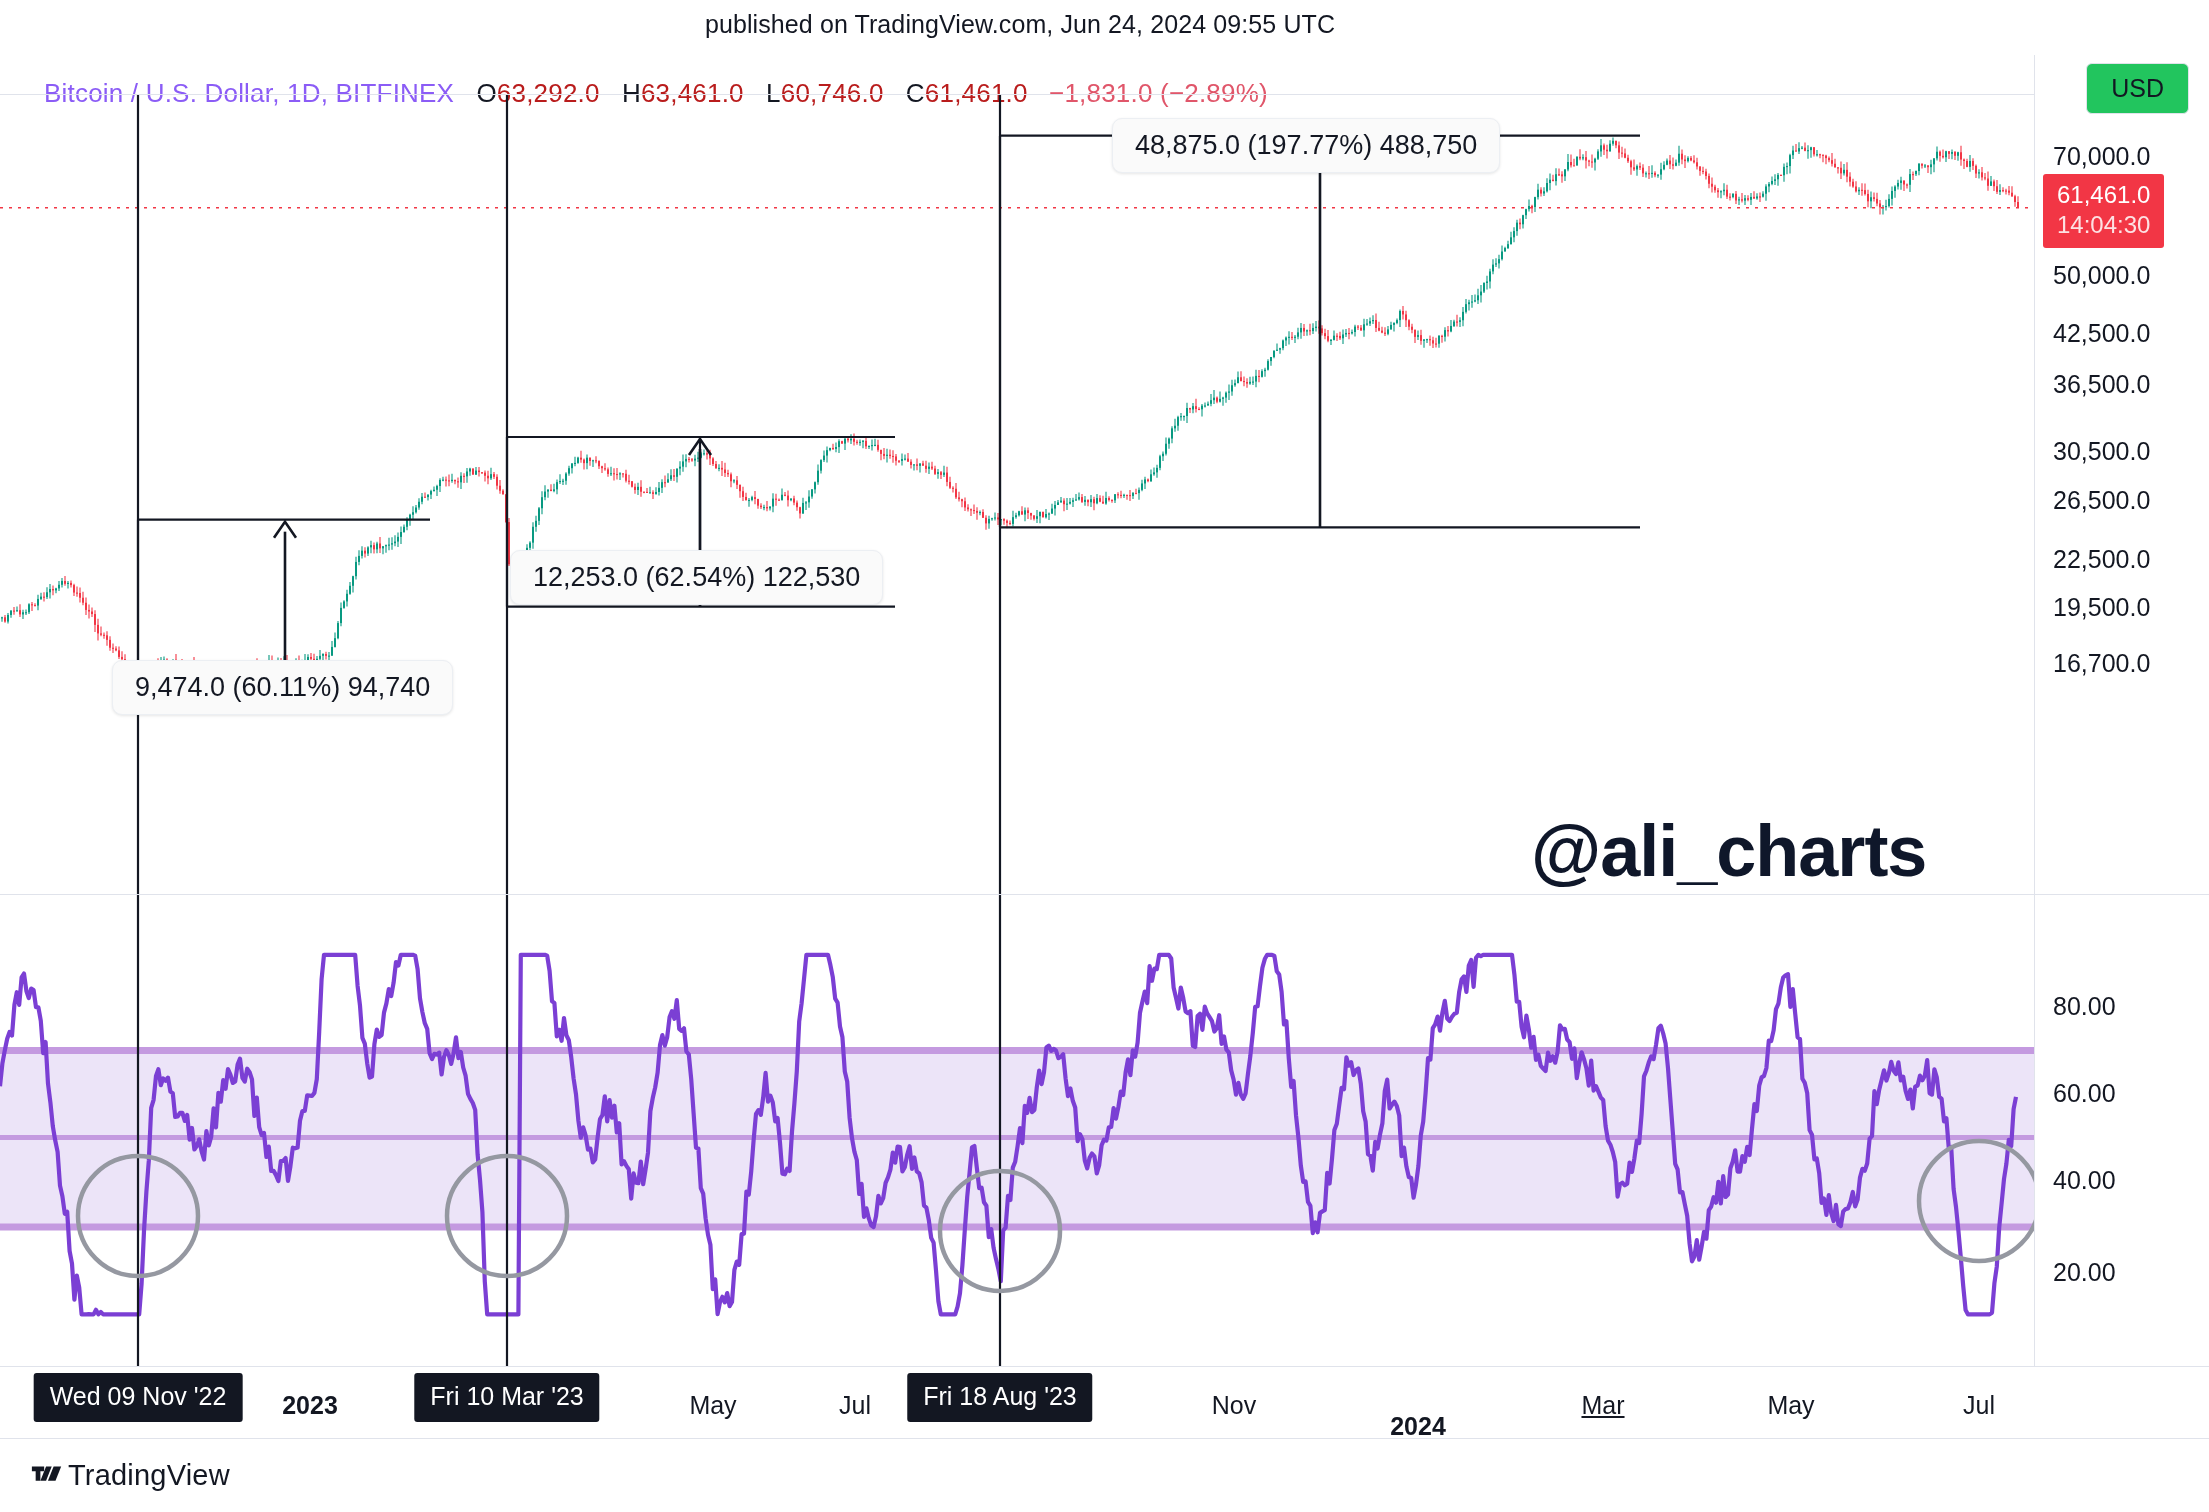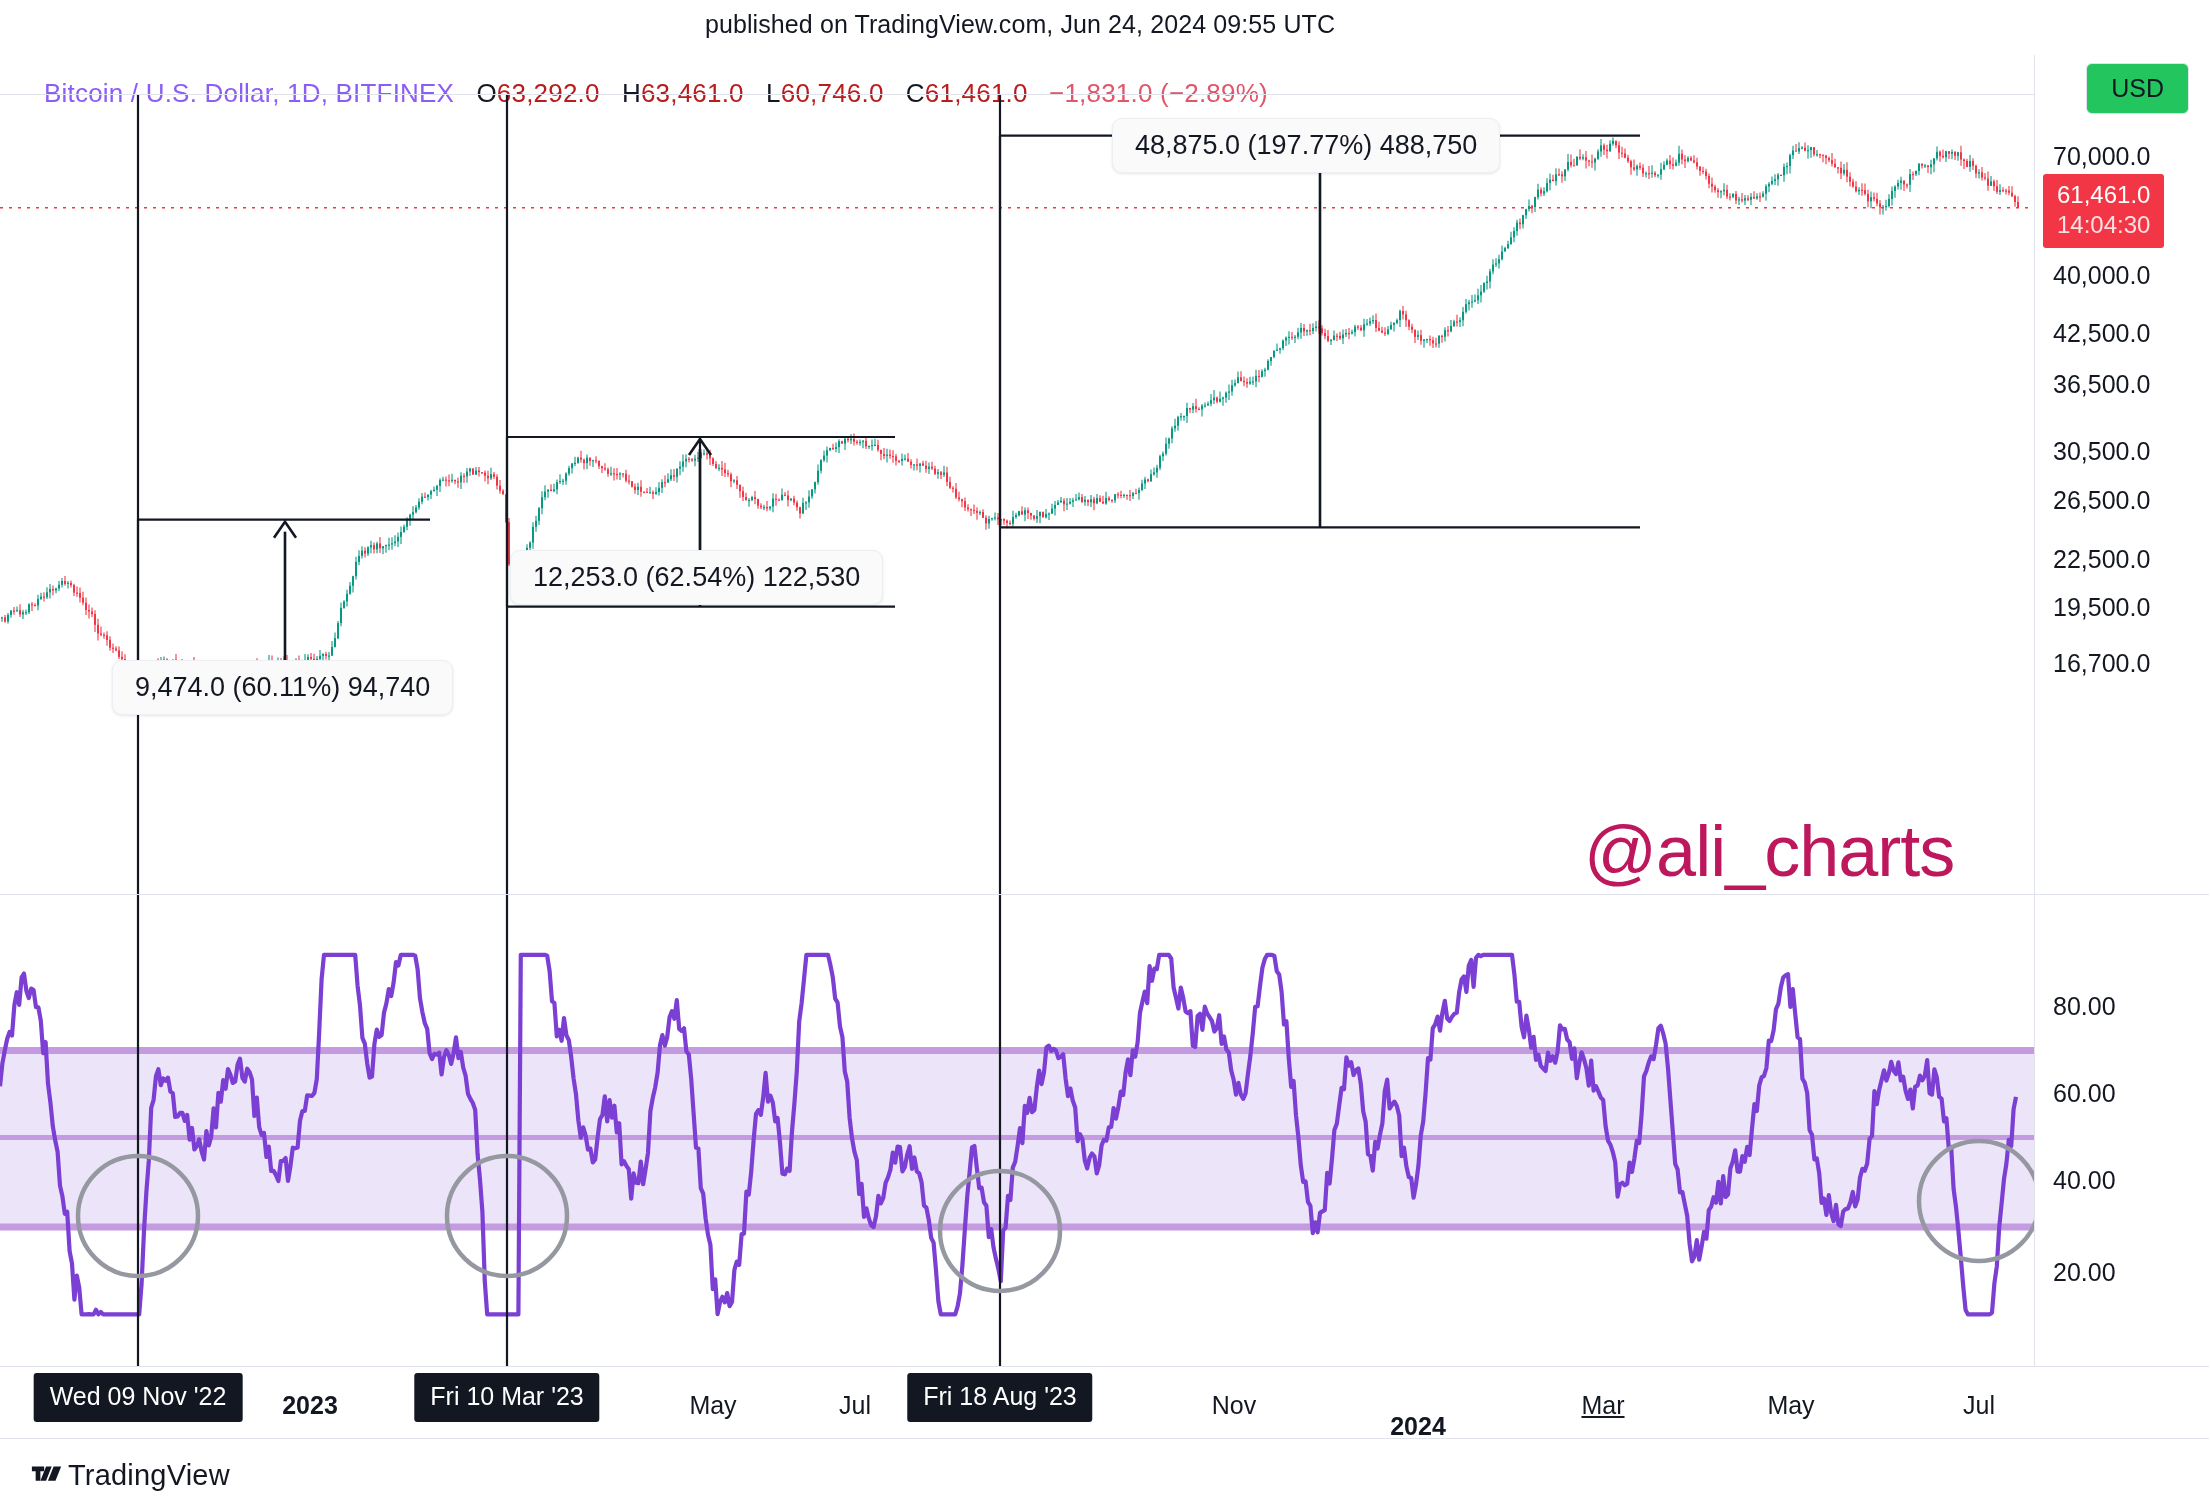--- a/index.html
+++ b/index.html
@@ -79,23 +79,23 @@
   .callout {
     position:absolute;
     background:#fafafa; border:1px solid #eceff3; border-radius:10px;
     padding: 11px 22px;
     font-size: 27px; color:#131722; white-space:nowrap;
     box-shadow: 0 1px 3px rgba(0,0,0,.10);
   }
 
   
   .watermark {
-    position:absolute; left:1584px; top:892px;
+    position:absolute; left:1531px; top:892px;
     transform: translateY(-100%);
-    font-size: 72px; font-weight: 400; color:#be185d;
+    font-size: 72px; font-weight: 700; color:#0f172a;
     letter-spacing: -1px; white-space:nowrap;
   }
 
   
   .time-axis {
     position:absolute; left:0; top:1366px; width:2209px; height:72px;
     border-top:1px solid #e0e3eb; background:#fff;
   }
   .t-label {
     position:absolute; top:24px;
@@ -1536,21 +1536,21 @@
   <div class="callout" id="callout-1" style="left: 510px; top: 550px;">12,253.0 (62.54%) 122,530</div>
   <div class="callout" id="callout-2" style="left: 1112px; top: 118px;">48,875.0 (197.77%) 488,750</div>
 
   <div class="watermark">@ali_charts</div>
 
   <div class="scale">
     <div class="usd-box">USD</div>
     <div class="scale-sep" style="top:839px;"></div>
     <div id="scale-ticks">
         <div class="tick" style="top: 101px;">70,000.0</div>
-        <div class="tick" style="top: 220px;">40,000.0</div>
+        <div class="tick" style="top: 220px;">50,000.0</div>
         <div class="tick" style="top: 278px;">42,500.0</div>
         <div class="tick" style="top: 329px;">36,500.0</div>
         <div class="tick" style="top: 396px;">30,500.0</div>
         <div class="tick" style="top: 445px;">26,500.0</div>
         <div class="tick" style="top: 504px;">22,500.0</div>
         <div class="tick" style="top: 552px;">19,500.0</div>
         <div class="tick" style="top: 608px;">16,700.0</div>
       </div>
     <div class="price-badge" id="price-badge" style="top: 155.807px;">
       <div>61,461.0</div>

